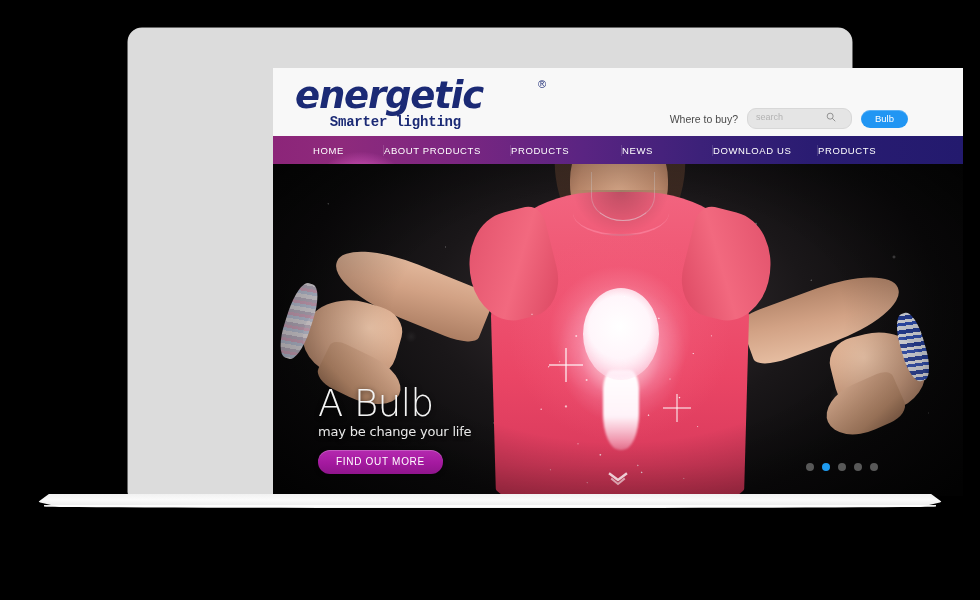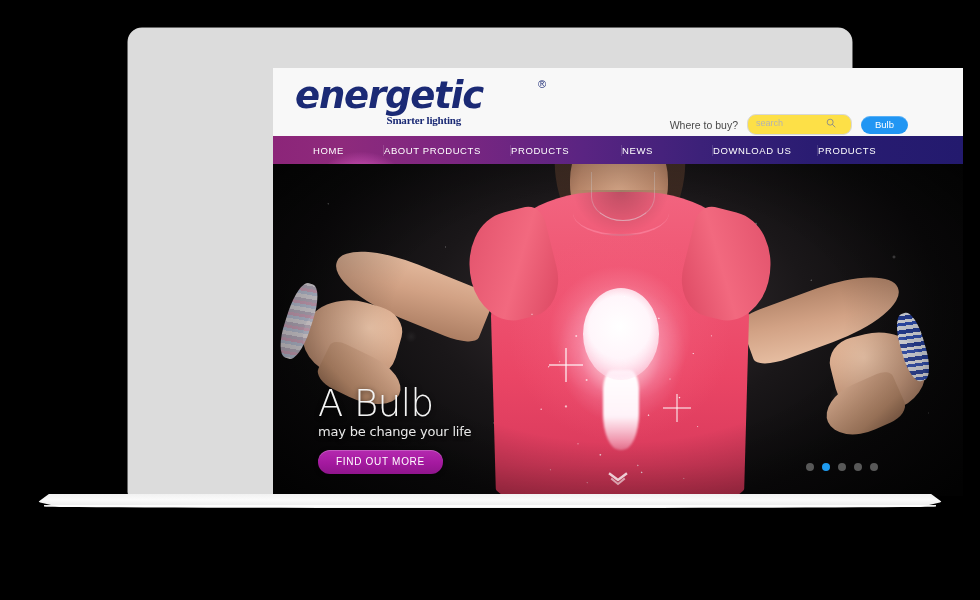--- a/index.html
+++ b/index.html
@@ -100,50 +100,50 @@
   #brand-tm {
     position: absolute;
     right: -11px;
     top: 2px;
     font-size: 11px;
     font-style: normal;
     font-weight: normal;
     color: #1b2a75;
   }
   #brand-tagline {
-    font-family: Liberation Serif, serif;
-    font-size: 11px;
+    font-family: Liberation Mono, monospace;
+    font-size: 14px;
     font-weight: bold;
     color: #1b2a75;
     text-align: right;
     width: 166px;
     margin-top: -2px;
     letter-spacing: -0.2px;
   }
 
   #header-utility {
     position: absolute;
     right: 55px;
-    top: 46px;
+    top: 40px;
     display: flex;
     align-items: center;
     gap: 9px;
   }
   #where-to-buy-link {
     font-size: 10.5px;
     color: #4a4a4a;
     white-space: nowrap;
     cursor: pointer;
   }
   #search-box {
     width: 90px;
     height: 15px;
     border: 1px solid #d8d8d8;
     border-radius: 9px;
-    background: #fde047;
+    background: #e5e5e5;
     display: flex;
     align-items: center;
     padding: 0 5px 4px 8px;
   }
   #search-input {
     border: none;
     outline: none;
     background: transparent;
     font-family: "Liberation Sans", sans-serif;
     font-size: 9px;

